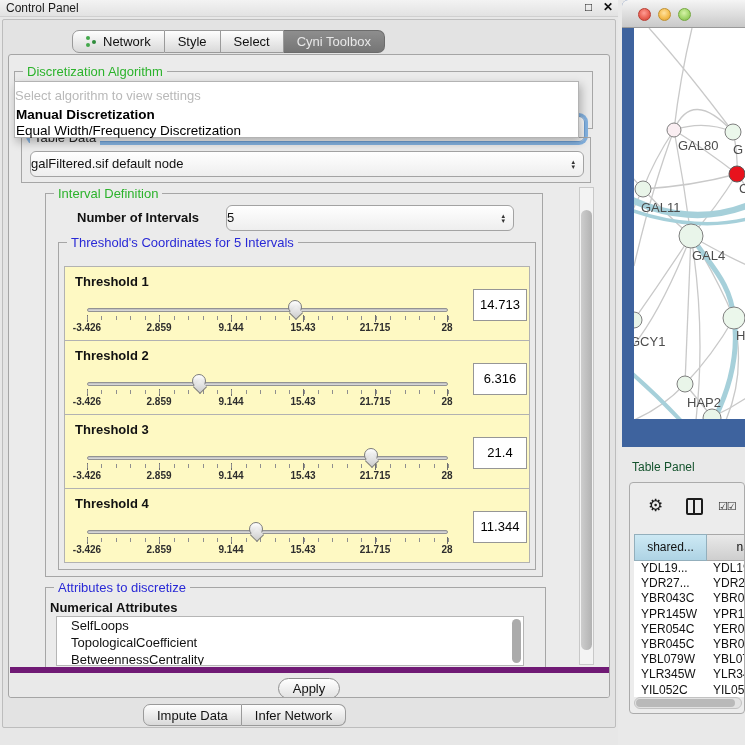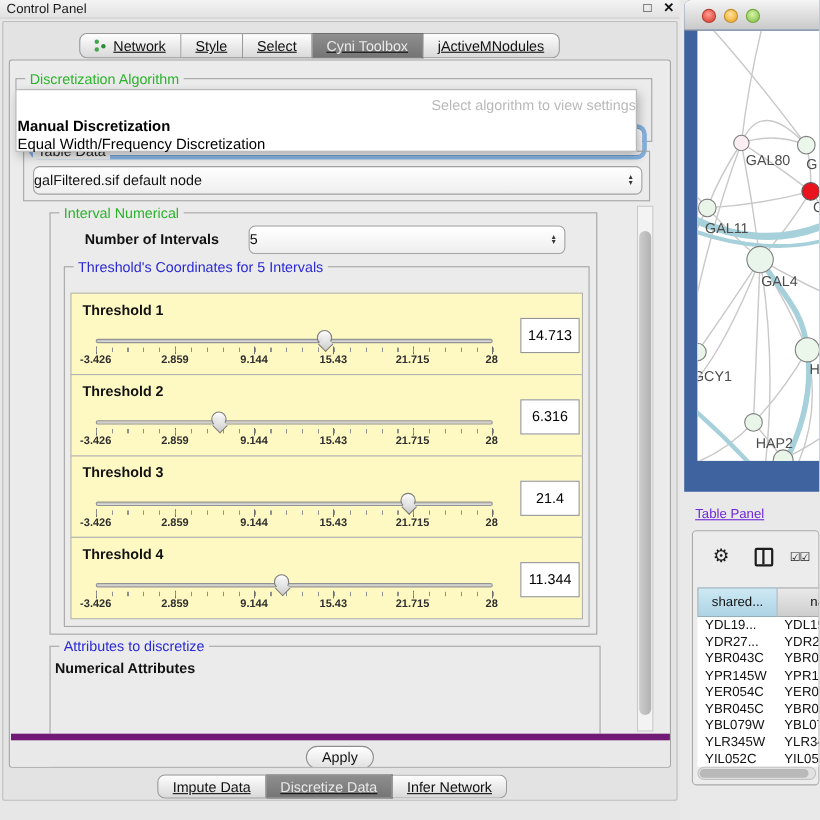--- a/index.html
+++ b/index.html
@@ -8,21 +8,21 @@
 
   
   #control-panel { position:absolute; left:0; top:0; width:618px; height:745px; background:#e7e7e7; }
   #cp-titlebar { position:absolute; left:0; top:0; width:618px; height:17px; background:linear-gradient(#f3f3f3,#e2e2e2); border-bottom:1px solid #cfcfcf; }
   #cp-title { position:absolute; left:6px; top:1px; font-size:12px; color:#1a1a1a; }
   .win-ico { position:absolute; top:0px; font-size:12px; font-weight:bold; color:#111; cursor:default; }
   #cp-float { left:585px; }
   #cp-close { left:603px; }
   #cp-body { position:absolute; left:2px; top:19px; width:614px; height:709px; background:#e3e3e3; border:1px solid #bdbdbd; border-radius:2px; }
 
-  .tabstrip { position:absolute; display:flex; height:23px;text-decoration:underline; }
+  .tabstrip { position:absolute; display:flex; height:23px; }
   .seg { padding:0 13px; line-height:21px; font-size:13px; background:linear-gradient(#fefefe,#d9d9d9); border:1px solid #9a9a9a; border-left:none; color:#111; white-space:nowrap; cursor:default; display:flex; align-items:center; }
   .seg:first-child { border-left:1px solid #9a9a9a; border-radius:7px 0 0 7px; }
   .seg:last-child { border-radius:0 7px 7px 0; }
   .seg.active { background:linear-gradient(#8e8e8e,#757575); color:#e8e8e8; border-color:#6c6c6c; }
   #top-tabs { left:72px; top:30px; }
   #bottom-tabs { left:143px; top:704px; height:22px; }
   .net-icon { width:11px; height:13px; margin-right:6px; position:relative; display:inline-block; }
   .net-icon::before { content:""; position:absolute; width:4px; height:4px; border-radius:50%; background:#43a84b; left:0; top:1px; box-shadow:0 7px 0 #43a84b, 6px 4px 0 #2f8c3b; }
 
   #content-frame { position:absolute; left:8px; top:54px; width:602px; height:644px; background:#ebebeb; border:1px solid #a5a5a5; border-radius:3px; overflow:hidden; }
@@ -34,21 +34,21 @@
   .dark  { color:#222; }
 
   .combo { position:absolute; background:linear-gradient(#ffffff,#eeeeee); border:1px solid #a3a3a3; border-radius:6px; font-size:13px; line-height:24px; height:26px; padding-left:0; color:#111; overflow:hidden; white-space:nowrap; }
   .spinner { position:absolute; right:8px; top:1px; height:22px; display:flex; flex-direction:column; justify-content:center; font-size:7px; line-height:5px; color:#333; text-align:center; }
   .combo.focused { box-shadow:0 0 0 3px #84b2e0; border-color:#6d9fd4; }
 
   
   #algo-group { left:5px; top:16px; width:579px; height:58px; }
   #algo-combo { left:14px; top:44px; width:556px; }
   #popup { position:absolute; left:5px; top:26px; width:565px; height:57px; background:#ffffff; border:1px solid #b3b3b3; box-shadow:2px 4px 9px rgba(0,0,0,.28); z-index:9; }
-  #popup-hint { position:absolute; top:6px; left:0; right:0; text-align:right; color:#b9b9b9; font-size:13px; }
+  #popup-hint { position:absolute; top:6px; left:0; right:0; text-align:left; color:#b9b9b9; font-size:13px; }
   #popup-items { position:absolute; top:25px; left:1px; right:0; }
   .popup-item { font-size:13.5px; line-height:15.5px; color:#000; }
   .popup-item.sel { font-weight:bold; }
 
   
   #tabledata-group { left:12px; top:82px; width:570px; height:46px; }
   #tabledata-combo { left:8px; top:13px; width:554px; }
 
   
   #interval-group { left:36px; top:138px; width:498px; height:384px; }
@@ -88,21 +88,21 @@
   #net-window { position:absolute; left:622px; top:0; width:123px; height:447px; background:#3e639e; border-radius:6px 0 0 0; }
   #mac-titlebar { position:absolute; left:0; top:0; width:123px; height:28px; background:linear-gradient(#f5f5f5,#c9c9c9); border-radius:6px 0 0 0; border-bottom:1px solid #9a9a9a; }
   .light { position:absolute; top:8px; width:13px; height:13px; border-radius:50%; }
   #light-close { left:16px; background:radial-gradient(circle at 5px 4px,#ff9d94,#ea6255 55%,#c94136); border:1px solid #b93d32; }
   #light-min   { left:36px; background:radial-gradient(circle at 5px 4px,#ffe2a0,#f5bd4f 55%,#d69b36); border:1px solid #c0912f; }
   #light-zoom  { left:56px; background:radial-gradient(circle at 5px 4px,#d6f3a8,#a2d66b 55%,#7cb44a); border:1px solid #74a83f; }
   #net-canvas { position:absolute; left:12px; top:28px; width:111px; height:391px; background:#ffffff; overflow:hidden; }
   #net-svg { display:block; }
   .nlabel { font-size:13px; fill:#4d4d4d; font-family:"Liberation Sans",sans-serif; }
 
-  #tp-label { position:absolute; left:632px; top:460px; font-size:12px; color:#6d28d9;text-decoration:underline; }
+  #tp-label { position:absolute; left:632px; top:460px; font-size:12px; color:#14532d; }
   #table-frame { position:absolute; left:629px; top:482px; width:116px; height:232px; background:#ececec; border:1px solid #ababab; border-radius:4px; overflow:hidden; }
   #tp-gear { position:absolute; left:18px; top:12px; font-size:17px; color:#1c1c1c; }
   #tp-split { position:absolute; left:56px; top:15px; width:17px; height:17px; border:2px solid #1c1c1c; border-radius:2px; }
   #tp-split::after { content:""; position:absolute; left:5px; top:0; width:2px; height:13px; background:#1c1c1c; }
   #tp-checks { position:absolute; left:88px; top:17px; font-size:11px; color:#1c1c1c; letter-spacing:-1px; }
   #thead { position:absolute; left:4px; top:51px; height:27px; width:200px; display:flex; font-size:12px; }
   #th-c1 { width:73px; background:linear-gradient(#cde9f4,#aed3e4); border:1px solid #93afbc; text-align:center; line-height:25px; }
   #th-c2 { width:90px; background:linear-gradient(#e9e9e9,#cecece); border:1px solid #a8a8a8; border-left:none; text-align:center; line-height:25px; }
   #table-rows { position:absolute; left:4px; top:78px; width:200px; height:136px; background:#fff; }
   .trow { display:flex; height:15.2px; font-size:12px; }
@@ -129,23 +129,20 @@
       </div>
       <div class="seg">
         <span>Style</span>
       </div>
       <div class="seg">
         <span>Select</span>
       </div>
       <div class="seg active">
         <span>Cyni Toolbox</span>
       </div>
-      <div class="seg">
-        <span>jActiveMNodules</span>
-      </div>
     </div>
 
   <div id="content-frame">
 
     <div id="algo-group" class="group">
       <span class="gtitle green">Discretization Algorithm</span>
       <div id="algo-combo" class="combo focused">
         <span class="spinner">
             <span>▴</span>
             <span>▾</span>
@@ -166,21 +163,21 @@
       <div id="tabledata-combo" class="combo">
         <span>galFiltered.sif default node</span>
         <span class="spinner">
             <span>▴</span>
             <span>▾</span>
           </span>
       </div>
     </div>
 
     <div id="interval-group" class="group">
-      <span class="gtitle green">Interval Numerical</span>
+      <span class="gtitle green">Interval Definition</span>
       <span id="noi-label">Number of Intervals</span>
       <div id="noi-combo" class="combo">
         <span>5</span>
         <span class="spinner">
             <span>▴</span>
             <span>▾</span>
           </span>
       </div>
       <div id="thresh-group">
         <span class="gtitle blue">Threshold's Coordinates for 5 Intervals</span>
@@ -249,37 +246,41 @@
               </div>
     <div class="value-box">11.344</div>
   </div>
           </div>
       </div>
     </div>
 
     <div id="attr-group" class="group">
       <span class="gtitle blue">Attributes to discretize</span>
       <div id="attr-header">Numerical Attributes</div>
+      <div id="attr-list">
+
+      <div class="attr-item">SelfLoops</div>
+          <div class="attr-item">TopologicalCoefficient</div>
+          <div class="attr-item">BetweennessCentrality</div>
+          <div id="attr-scroll"></div>
+        </div>
     </div>
 
     <div id="pane-scroll">
       <div id="pane-thumb"></div>
     </div>
 
     <div id="apply-strip">
       <div id="apply-btn" class="btn">Apply</div>
     </div>
   </div>
 
   <div id="bottom-tabs" class="tabstrip">
       <div class="seg">
         <span>Impute Data</span>
-      </div>
-      <div class="seg active">
-        <span>Discretize Data</span>
       </div>
       <div class="seg">
         <span>Infer Network</span>
       </div>
     </div>
 </div>
 
 <div id="right-bg"></div>
 
 <div id="net-window">

